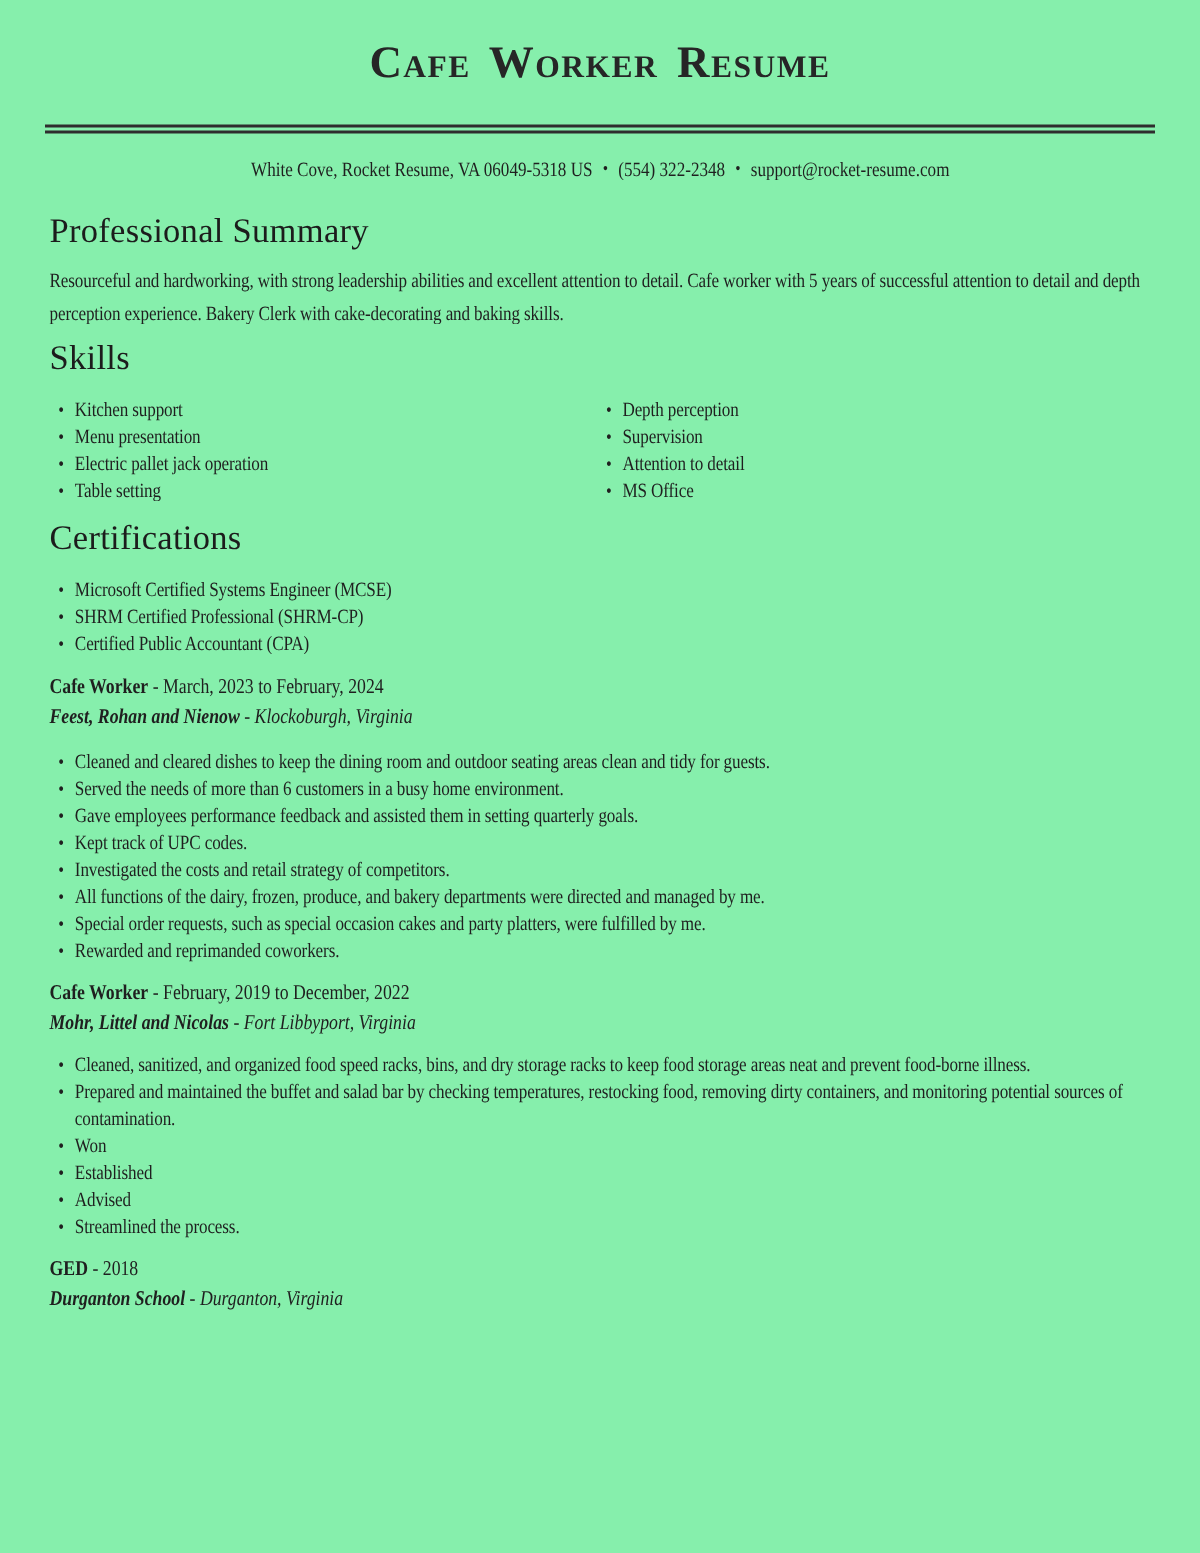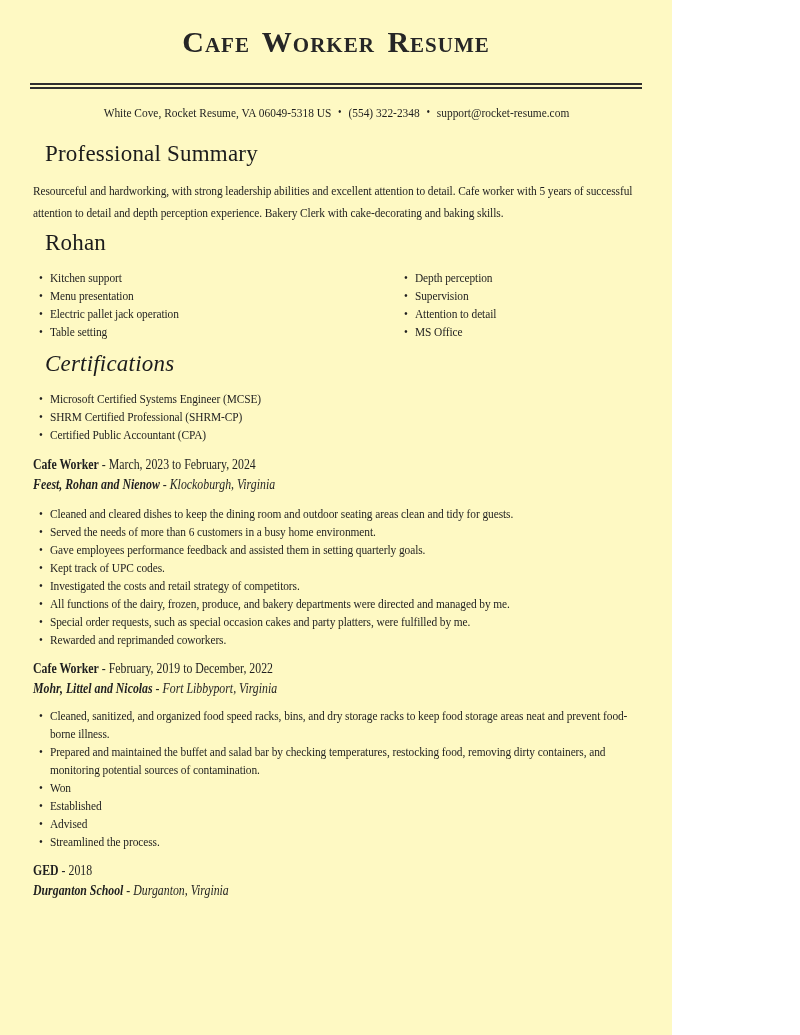--- a/index.html
+++ b/index.html
@@ -1,18 +1,18 @@
 <!DOCTYPE html>
 <html><head>
 <meta charset="utf-8">
 <style>
   html,body { margin:0; padding:0; background:#ffffff; }
   .page {
-    width:672px; height:1035px; box-sizing:border-box;
-    background:#fef9c3; color:#1f1f1f;
+    width:800px; height:1035px; box-sizing:border-box;
+    background:#86efac; color:#1f1f1f;
     font-family:"Liberation Serif","DejaVu Serif",serif;
     padding:0 33px; overflow:hidden; position:relative;
   }
   
   .cx  { transform:scaleX(0.845); transform-origin:0 0; width:118.3%; }
   .cxc { transform:scaleX(0.845); transform-origin:50% 50%; width:118.3%; margin-left:-9.15%; text-align:center; }
 
   h1 {
     margin:24px 0 0 0; text-align:center; font-weight:bold;
     font-size:30px; line-height:36px; color:#262626;
@@ -20,25 +20,25 @@
   }
   .divider {
     margin:23px -3px 0 -3px; height:2px;
     border-top:2px solid #2e2e2e; border-bottom:2px solid #2e2e2e;
   }
   .contact { margin-top:15px; font-size:13.5px; line-height:18px; color:#1f1f1f; }
   .sep { padding:0 8px; font-size:12px; position:relative; top:-1px; }
 
   h2 {
     font-weight:normal; font-size:23px; line-height:28px;
-    color:#1c1c1c; margin:12px; letter-spacing:0.2px;
+    color:#1c1c1c; margin:0; letter-spacing:0.2px;
   }
   .h-summary { margin-top:18px; }
   .h-skills  { margin-top:6px; }
-  .h-certs   { margin-top:9px;font-style:italic; }
+  .h-certs   { margin-top:9px; }
   .h-work    { margin-top:10px; }
   .h-edu     { margin-top:7px; }
 
   .summary { margin:8px 0 0 0; font-size:13.5px; line-height:21.5px; letter-spacing:-0.1px; }
 
   ul.blist { list-style:none; margin:0; padding:0 0 0 7px; }
   ul.blist li {
     position:relative; padding-left:13px;
     font-size:13.5px; line-height:18px; letter-spacing:-0.1px;
   }
@@ -71,21 +71,21 @@
 
   <div class="divider"></div>
 
   <div class="contact cxc">
     <span>White Cove, Rocket Resume, VA 06049-5318 US</span><span class="sep">•</span><span>(554) 322-2348</span><span class="sep">•</span><span>support@rocket-resume.com</span>
   </div>
 
   <h2 class="h-summary">Professional Summary</h2>
   <p class="summary cx">Resourceful and hardworking, with strong leadership abilities and excellent attention to detail. Cafe worker with 5 years of successful attention to detail and depth perception experience. Bakery Clerk with cake-decorating and baking skills.</p>
 
-  <h2 class="h-skills">Rohan</h2>
+  <h2 class="h-skills">Skills</h2>
   <div class="skills-cols cx">
     <ul class="blist skills-col-left">
       <li>Kitchen support</li>
       <li>Menu presentation</li>
       <li>Electric pallet jack operation</li>
       <li>Table setting</li>
     </ul>
     <ul class="blist skills-col-right">
       <li>Depth perception</li>
       <li>Supervision</li>

